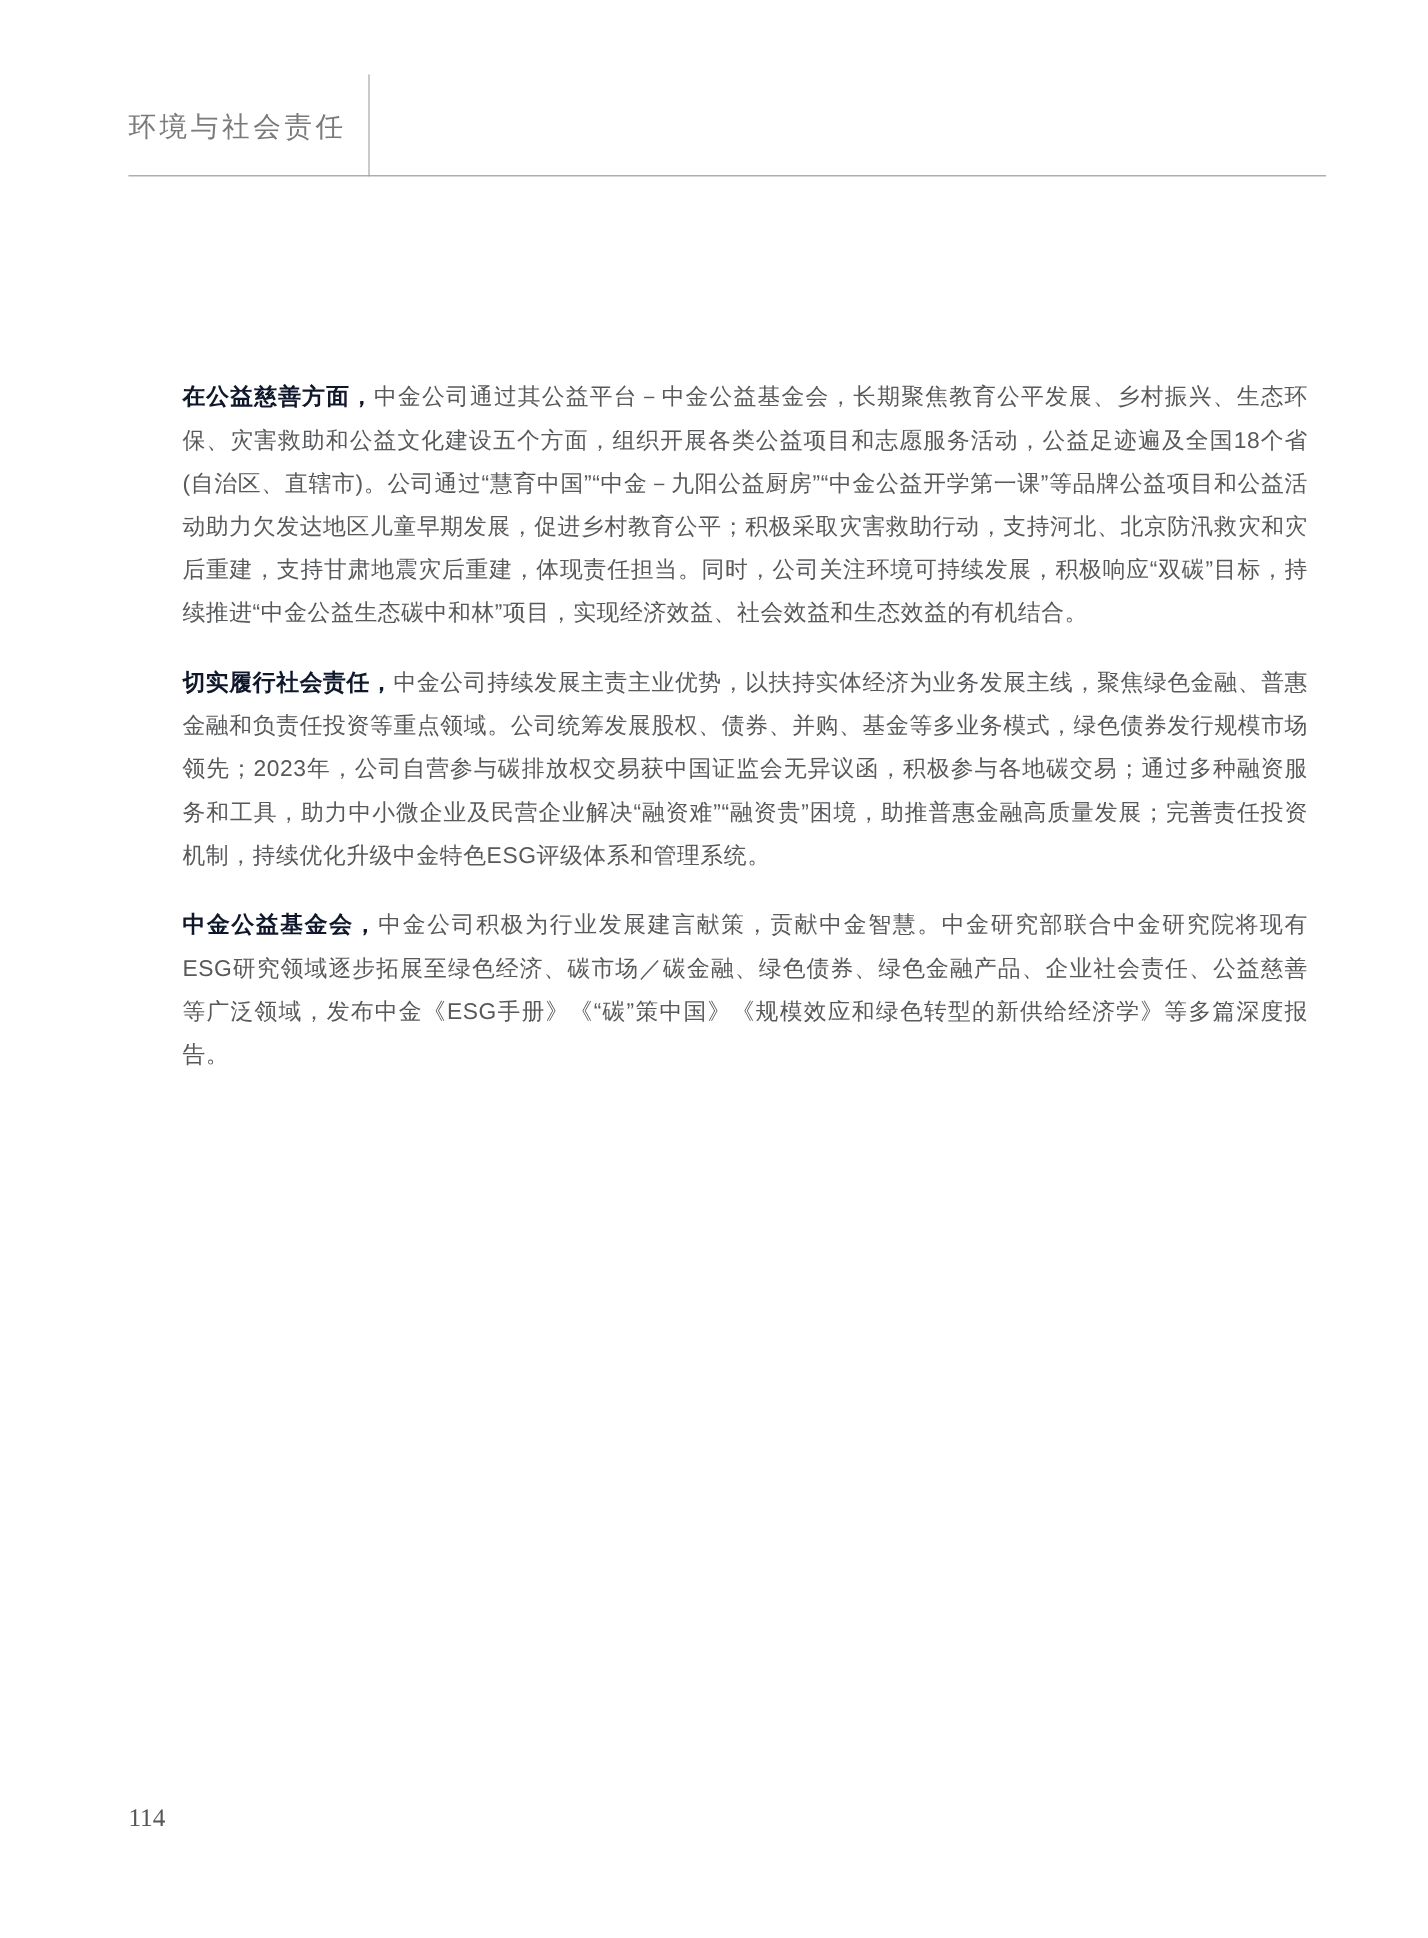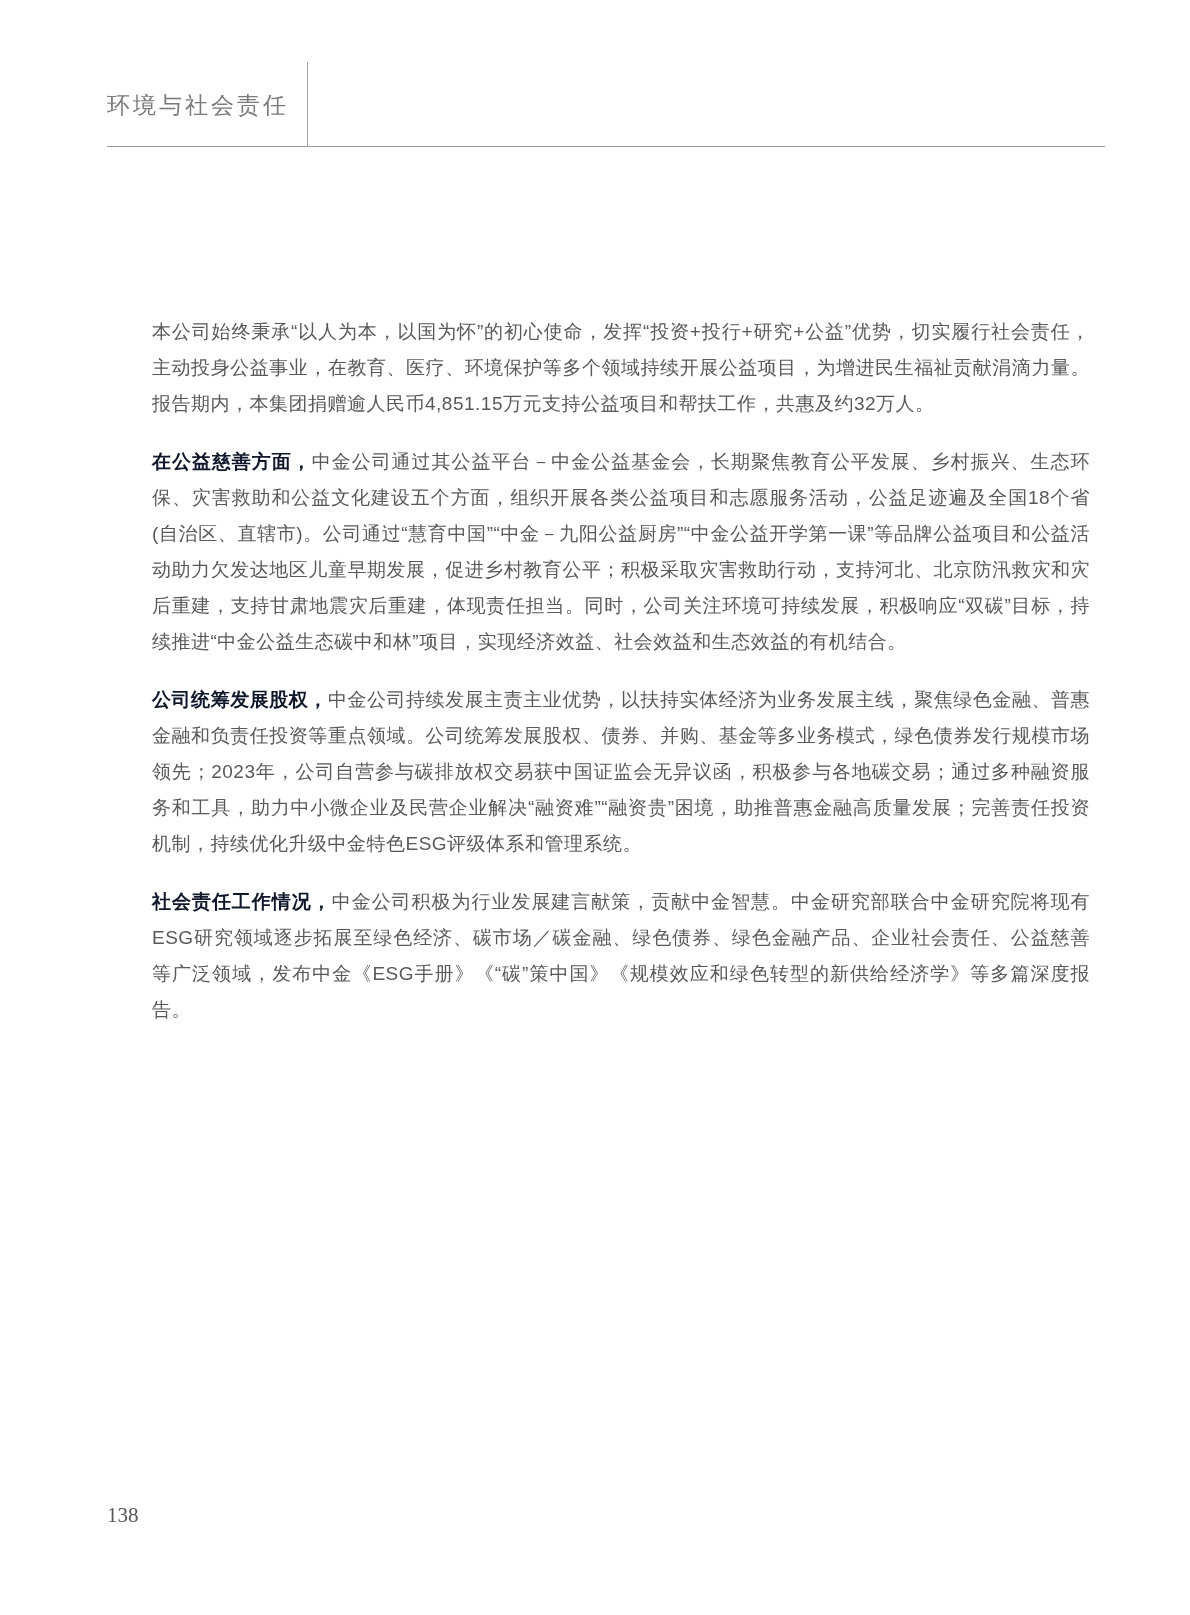--- a/index.html
+++ b/index.html
@@ -90,26 +90,25 @@
 
 <div class="page">
 
   <div class="header-title">环境与社会责任</div>
   <div class="header-vline"></div>
   <div class="header-rule"></div>
 
 
   <div class="content">
 
-    <p class="para"><span>本公司始终秉承“以人为本，以国为怀”的初心使命，发挥“投资+投行+研究+公益”优势，切实履行社会责任，主动投身公益事业，在教育、医疗、环境保护等多个领域持续开展公益项目，为增进民生福祉贡献涓滴力量。报告期内，本集团捐赠逾人民币4,851.15万元支持公益项目和帮扶工作，共惠及约32万人。</span></p>
 
     <p class="para"><span class="lead">在公益慈善方面，</span><span>中金公司通过其公益平台－中金公益基金会，长期聚焦教育公平发展、乡村振兴、生态环保、灾害救助和公益文化建设五个方面，组织开展各类公益项目和志愿服务活动，公益足迹遍及全国18个省(自治区、直辖市)。公司通过“慧育中国”“中金－九阳公益厨房”“中金公益开学第一课”等品牌公益项目和公益活动助力欠发达地区儿童早期发展，促进乡村教育公平；积极采取灾害救助行动，支持河北、北京防汛救灾和灾后重建，支持甘肃地震灾后重建，体现责任担当。同时，公司关注环境可持续发展，积极响应“双碳”目标，持续推进“中金公益生态碳中和林”项目，实现经济效益、社会效益和生态效益的有机结合。</span></p>
 
-    <p class="para"><span class="lead">公司统筹发展股权，</span><span>中金公司持续发展主责主业优势，以扶持实体经济为业务发展主线，聚焦绿色金融、普惠金融和负责任投资等重点领域。公司统筹发展股权、债券、并购、基金等多业务模式，绿色债券发行规模市场领先；2023年，公司自营参与碳排放权交易获中国证监会无异议函，积极参与各地碳交易；通过多种融资服务和工具，助力中小微企业及民营企业解决“融资难”“融资贵”困境，助推普惠金融高质量发展；完善责任投资机制，持续优化升级中金特色ESG评级体系和管理系统。</span></p>
+    <p class="para"><span class="lead">切实履行社会责任，</span><span>中金公司持续发展主责主业优势，以扶持实体经济为业务发展主线，聚焦绿色金融、普惠金融和负责任投资等重点领域。公司统筹发展股权、债券、并购、基金等多业务模式，绿色债券发行规模市场领先；2023年，公司自营参与碳排放权交易获中国证监会无异议函，积极参与各地碳交易；通过多种融资服务和工具，助力中小微企业及民营企业解决“融资难”“融资贵”困境，助推普惠金融高质量发展；完善责任投资机制，持续优化升级中金特色ESG评级体系和管理系统。</span></p>
 
-    <p class="para"><span class="lead">社会责任工作情况，</span><span>中金公司积极为行业发展建言献策，贡献中金智慧。中金研究部联合中金研究院将现有ESG研究领域逐步拓展至绿色经济、碳市场／碳金融、绿色债券、绿色金融产品、企业社会责任、公益慈善等广泛领域，发布中金《ESG手册》《“碳”策中国》《规模效应和绿色转型的新供给经济学》等多篇深度报告。</span></p>
+    <p class="para"><span class="lead">中金公益基金会，</span><span>中金公司积极为行业发展建言献策，贡献中金智慧。中金研究部联合中金研究院将现有ESG研究领域逐步拓展至绿色经济、碳市场／碳金融、绿色债券、绿色金融产品、企业社会责任、公益慈善等广泛领域，发布中金《ESG手册》《“碳”策中国》《规模效应和绿色转型的新供给经济学》等多篇深度报告。</span></p>
 
 
   </div>
 
-  <div class="page-number">138</div>
+  <div class="page-number">114</div>
 
 </div>
 
 </body></html>

